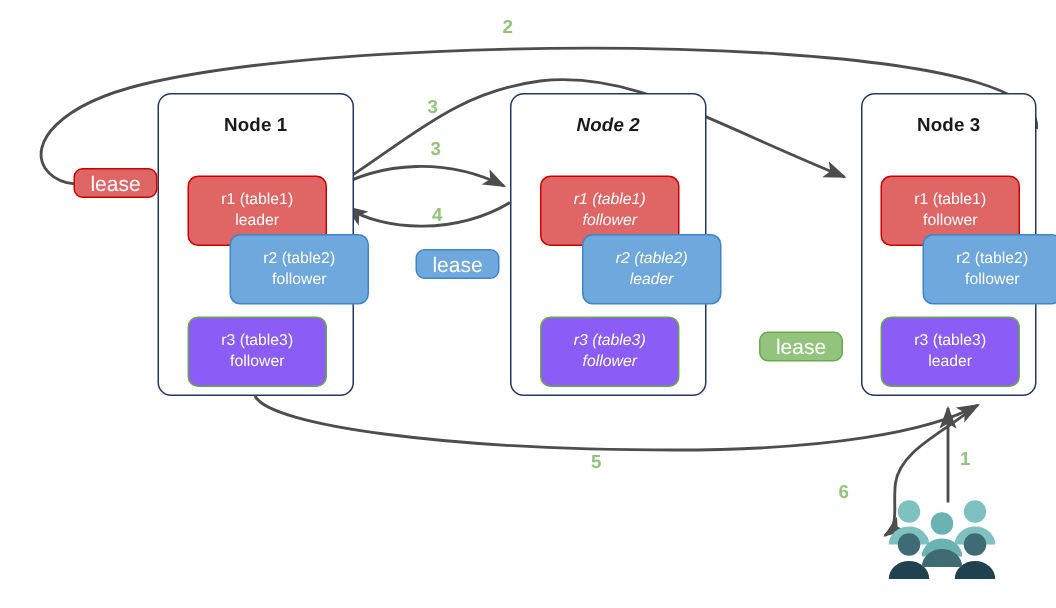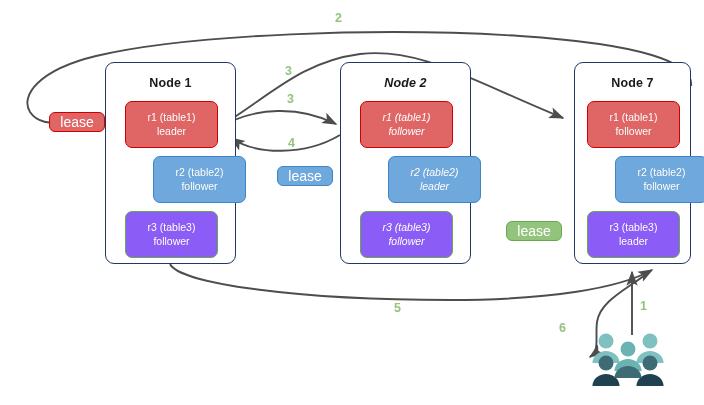--- a/index.html
+++ b/index.html
@@ -55,21 +55,21 @@
     color: #ffffff;
     font-size: 10.5px;
     line-height: 13.5px;
     text-align: center;
     text-shadow: 0 0 1px rgba(0,0,0,0.08);
   }
   .replica .ln { display: block; }
   .rep-red   { background: #e06666; border: 1.6px solid #cc0000; }
   .rep-blue  { background: #6fa8dc; border: 1.6px solid #3d85c6; margin-left: 28px; }
   .rep-green { background: #8b5cf6; border: 1.6px solid #6aa84f; }
-  .rep-r1 { top: 38px; justify-content: center; }
+  .rep-r1 { top: 54px; justify-content: center; }
   .rep-r2 { top: 93px; }
   .rep-r3 { top: 148px; }
 
   .lease {
     position: absolute;
     box-sizing: border-box;
     width: 56px;
     height: 20px;
     border-radius: 6px;
     display: flex;
@@ -151,21 +151,21 @@
       <span class="ln">r2 (table2)</span>
       <span class="ln">leader</span>
     </div>
     <div class="replica rep-green rep-r3">
       <span class="ln">r3 (table3)</span>
       <span class="ln">follower</span>
     </div>
   </div>
 
   <div class="node-card" style="left:574px; top:62px; width:117px; height:202px;">
-    <div class="node-title">Node 7</div>
+    <div class="node-title">Node 3</div>
     <div class="replica rep-red rep-r1" style="left:12px; width:93px;">
       <span class="ln">r1 (table1)</span>
       <span class="ln">follower</span>
     </div>
     <div class="replica rep-blue rep-r2" style="left:12px; width:93px;">
       <span class="ln">r2 (table2)</span>
       <span class="ln">follower</span>
     </div>
     <div class="replica rep-green rep-r3" style="left:12px; width:93px;">
       <span class="ln">r3 (table3)</span>

